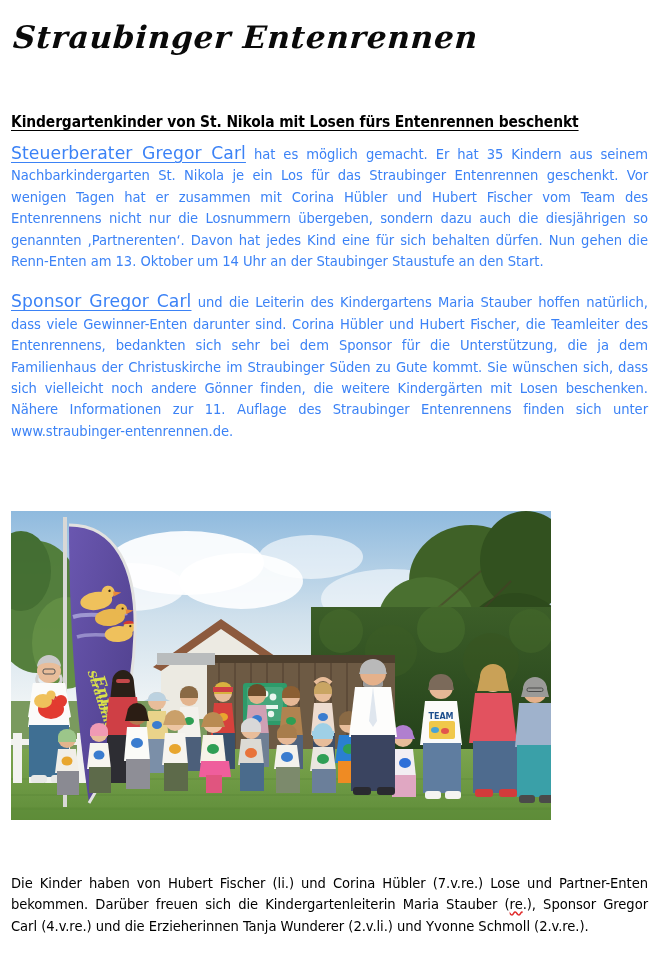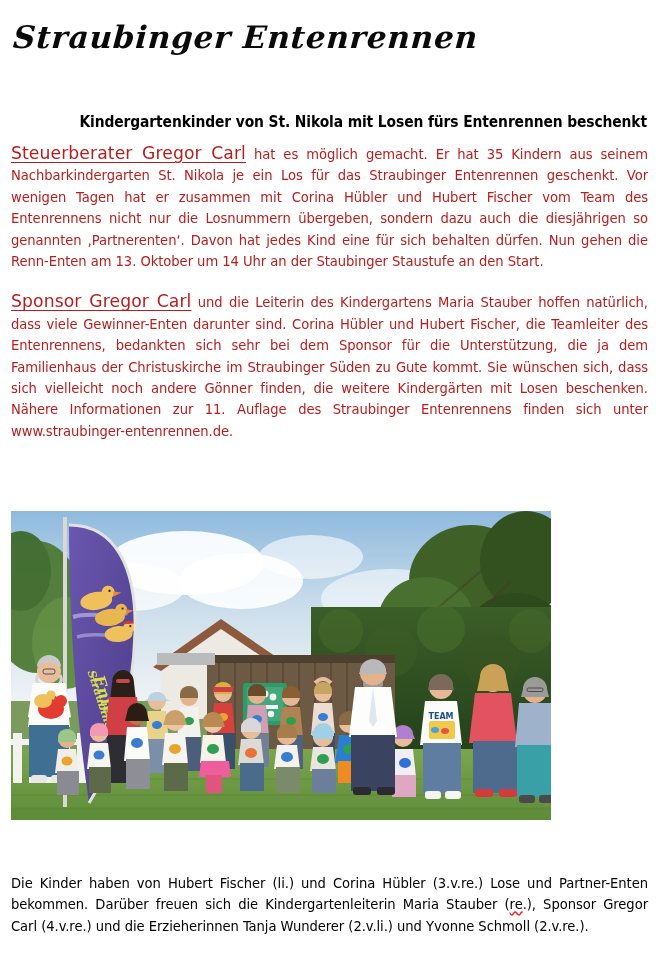--- a/index.html
+++ b/index.html
@@ -47,40 +47,40 @@
   .headline {
     position: absolute;
     left: 11px;
     top: 112px;
     width: 636px;
     font-family: "DejaVu Sans Condensed", "Liberation Sans Narrow", "Liberation Sans", sans-serif;
     font-weight: 700;
     font-size: 15.4px;
     line-height: 20px;
     letter-spacing: -0.1px;
+    text-decoration: underline;
     text-underline-offset: 3px;
     white-space: nowrap;
-    text-align: right;
   }
 
   
   .article {
     position: absolute;
     left: 11px;
     top: 143px;
     width: 637px;
   }
   .para {
     font-family: "DejaVu Sans Condensed", "Liberation Sans Narrow", "Liberation Sans", sans-serif;
     font-size: 14.6px;
     line-height: 21.4px;
     text-align: justify;
     text-justify: inter-word;
     margin: 0 0 20px 0;
-    color: #b91c1c;
+    color: #3b82f6;
     letter-spacing: -0.05px;
   }
   .para:last-child { margin-bottom: 17px; }
   .lead {
     font-family: "DejaVu Sans", "Liberation Sans", sans-serif;
     font-size: 17.2px;
     line-height: 21px;
     text-decoration: underline;
     text-underline-offset: 2.5px;
     letter-spacing: 0.1px;
@@ -474,15 +474,15 @@
         <path d="M508 192 h32 l4 44 h-40 z" fill="#9fb2cc"></path>
         <rect x="506" y="234" width="38" height="52" fill="#3aa0a8"></rect>
         <rect x="508" y="284" width="16" height="8" rx="3" fill="#4a4a4a"></rect>
         <rect x="528" y="284" width="16" height="8" rx="3" fill="#4a4a4a"></rect>
       </g>
 
       <rect x="0" y="296" width="540" height="13" fill="#5e8c38" opacity="0.45"></rect>
     </svg>
   </div>
 
-  <div class="caption"><span>Die Kinder haben von Hubert Fischer (li.) und Corina Hübler (3.v.re.) Lose und Partner-Enten bekommen. Darüber freuen sich die Kindergartenleiterin Maria Stauber (</span><span class="misspelled">re</span><span>.), Sponsor Gregor Carl (4.v.re.) und die Erzieherinnen Tanja Wunderer (2.v.li.) und Yvonne Schmoll (2.v.re.).</span></div>
+  <div class="caption"><span>Die Kinder haben von Hubert Fischer (li.) und Corina Hübler (7.v.re.) Lose und Partner-Enten bekommen. Darüber freuen sich die Kindergartenleiterin Maria Stauber (</span><span class="misspelled">re</span><span>.), Sponsor Gregor Carl (4.v.re.) und die Erzieherinnen Tanja Wunderer (2.v.li.) und Yvonne Schmoll (2.v.re.).</span></div>
 
 </div>
 
 </body></html>

